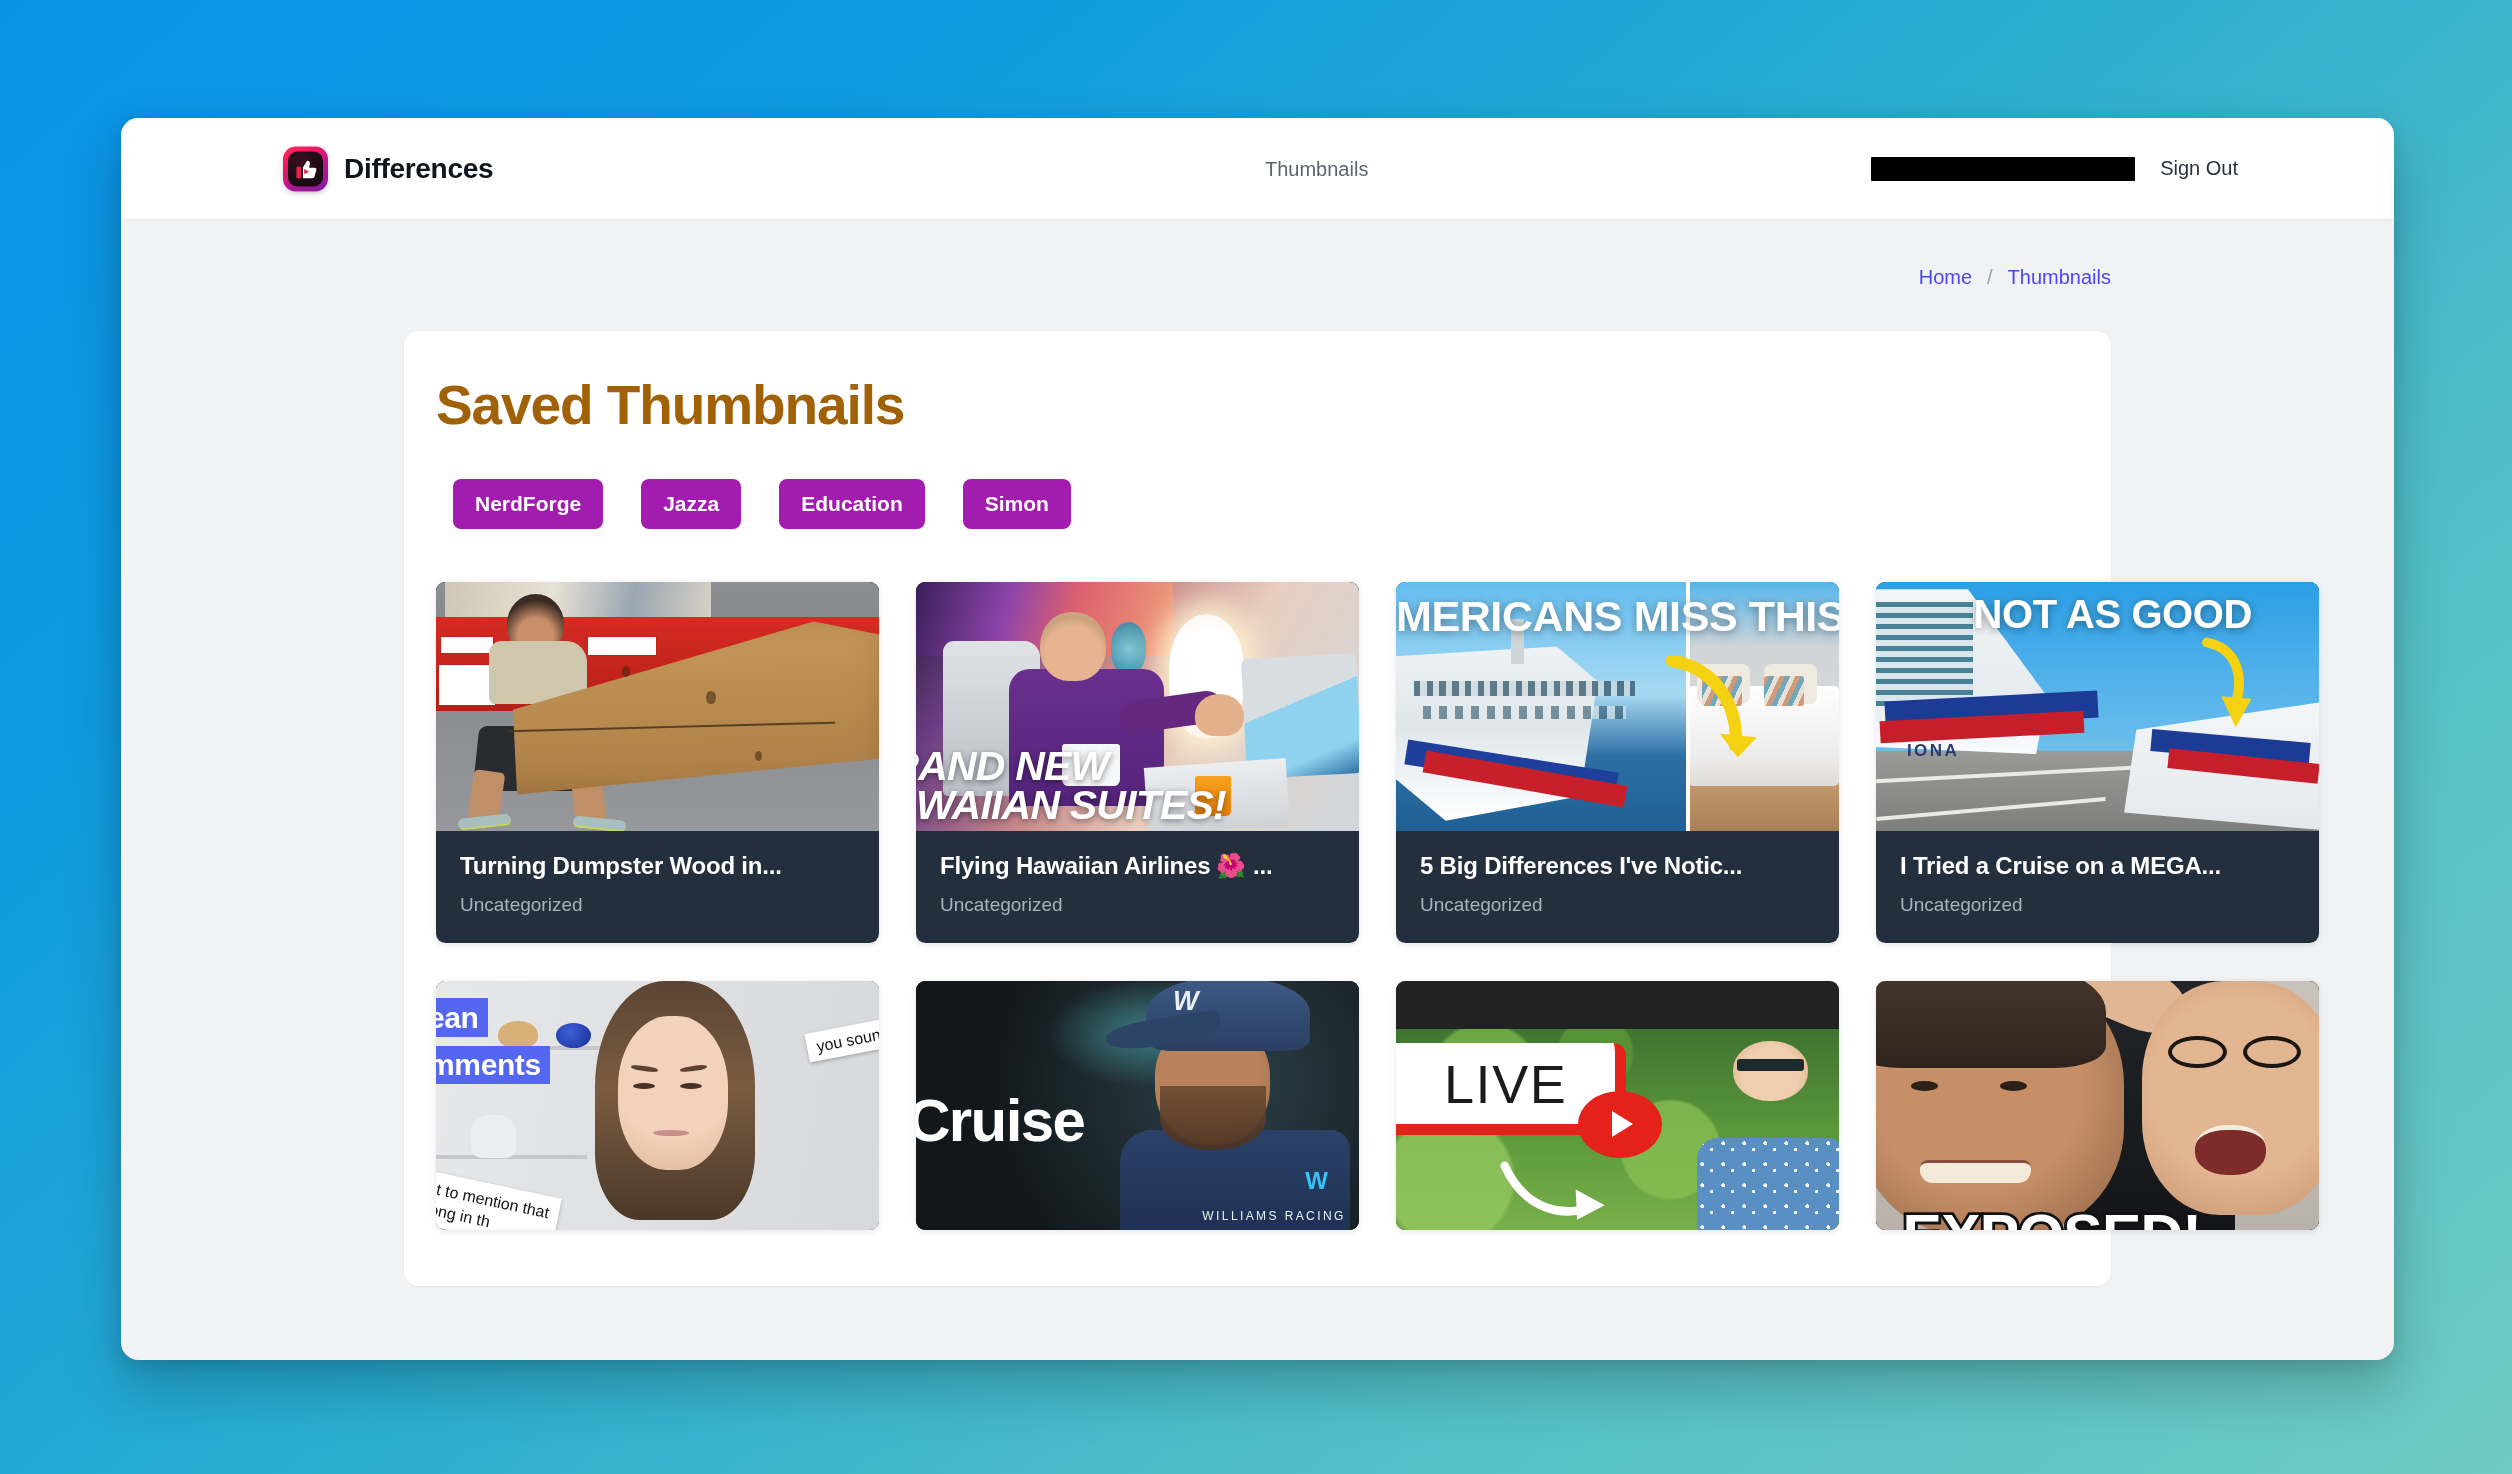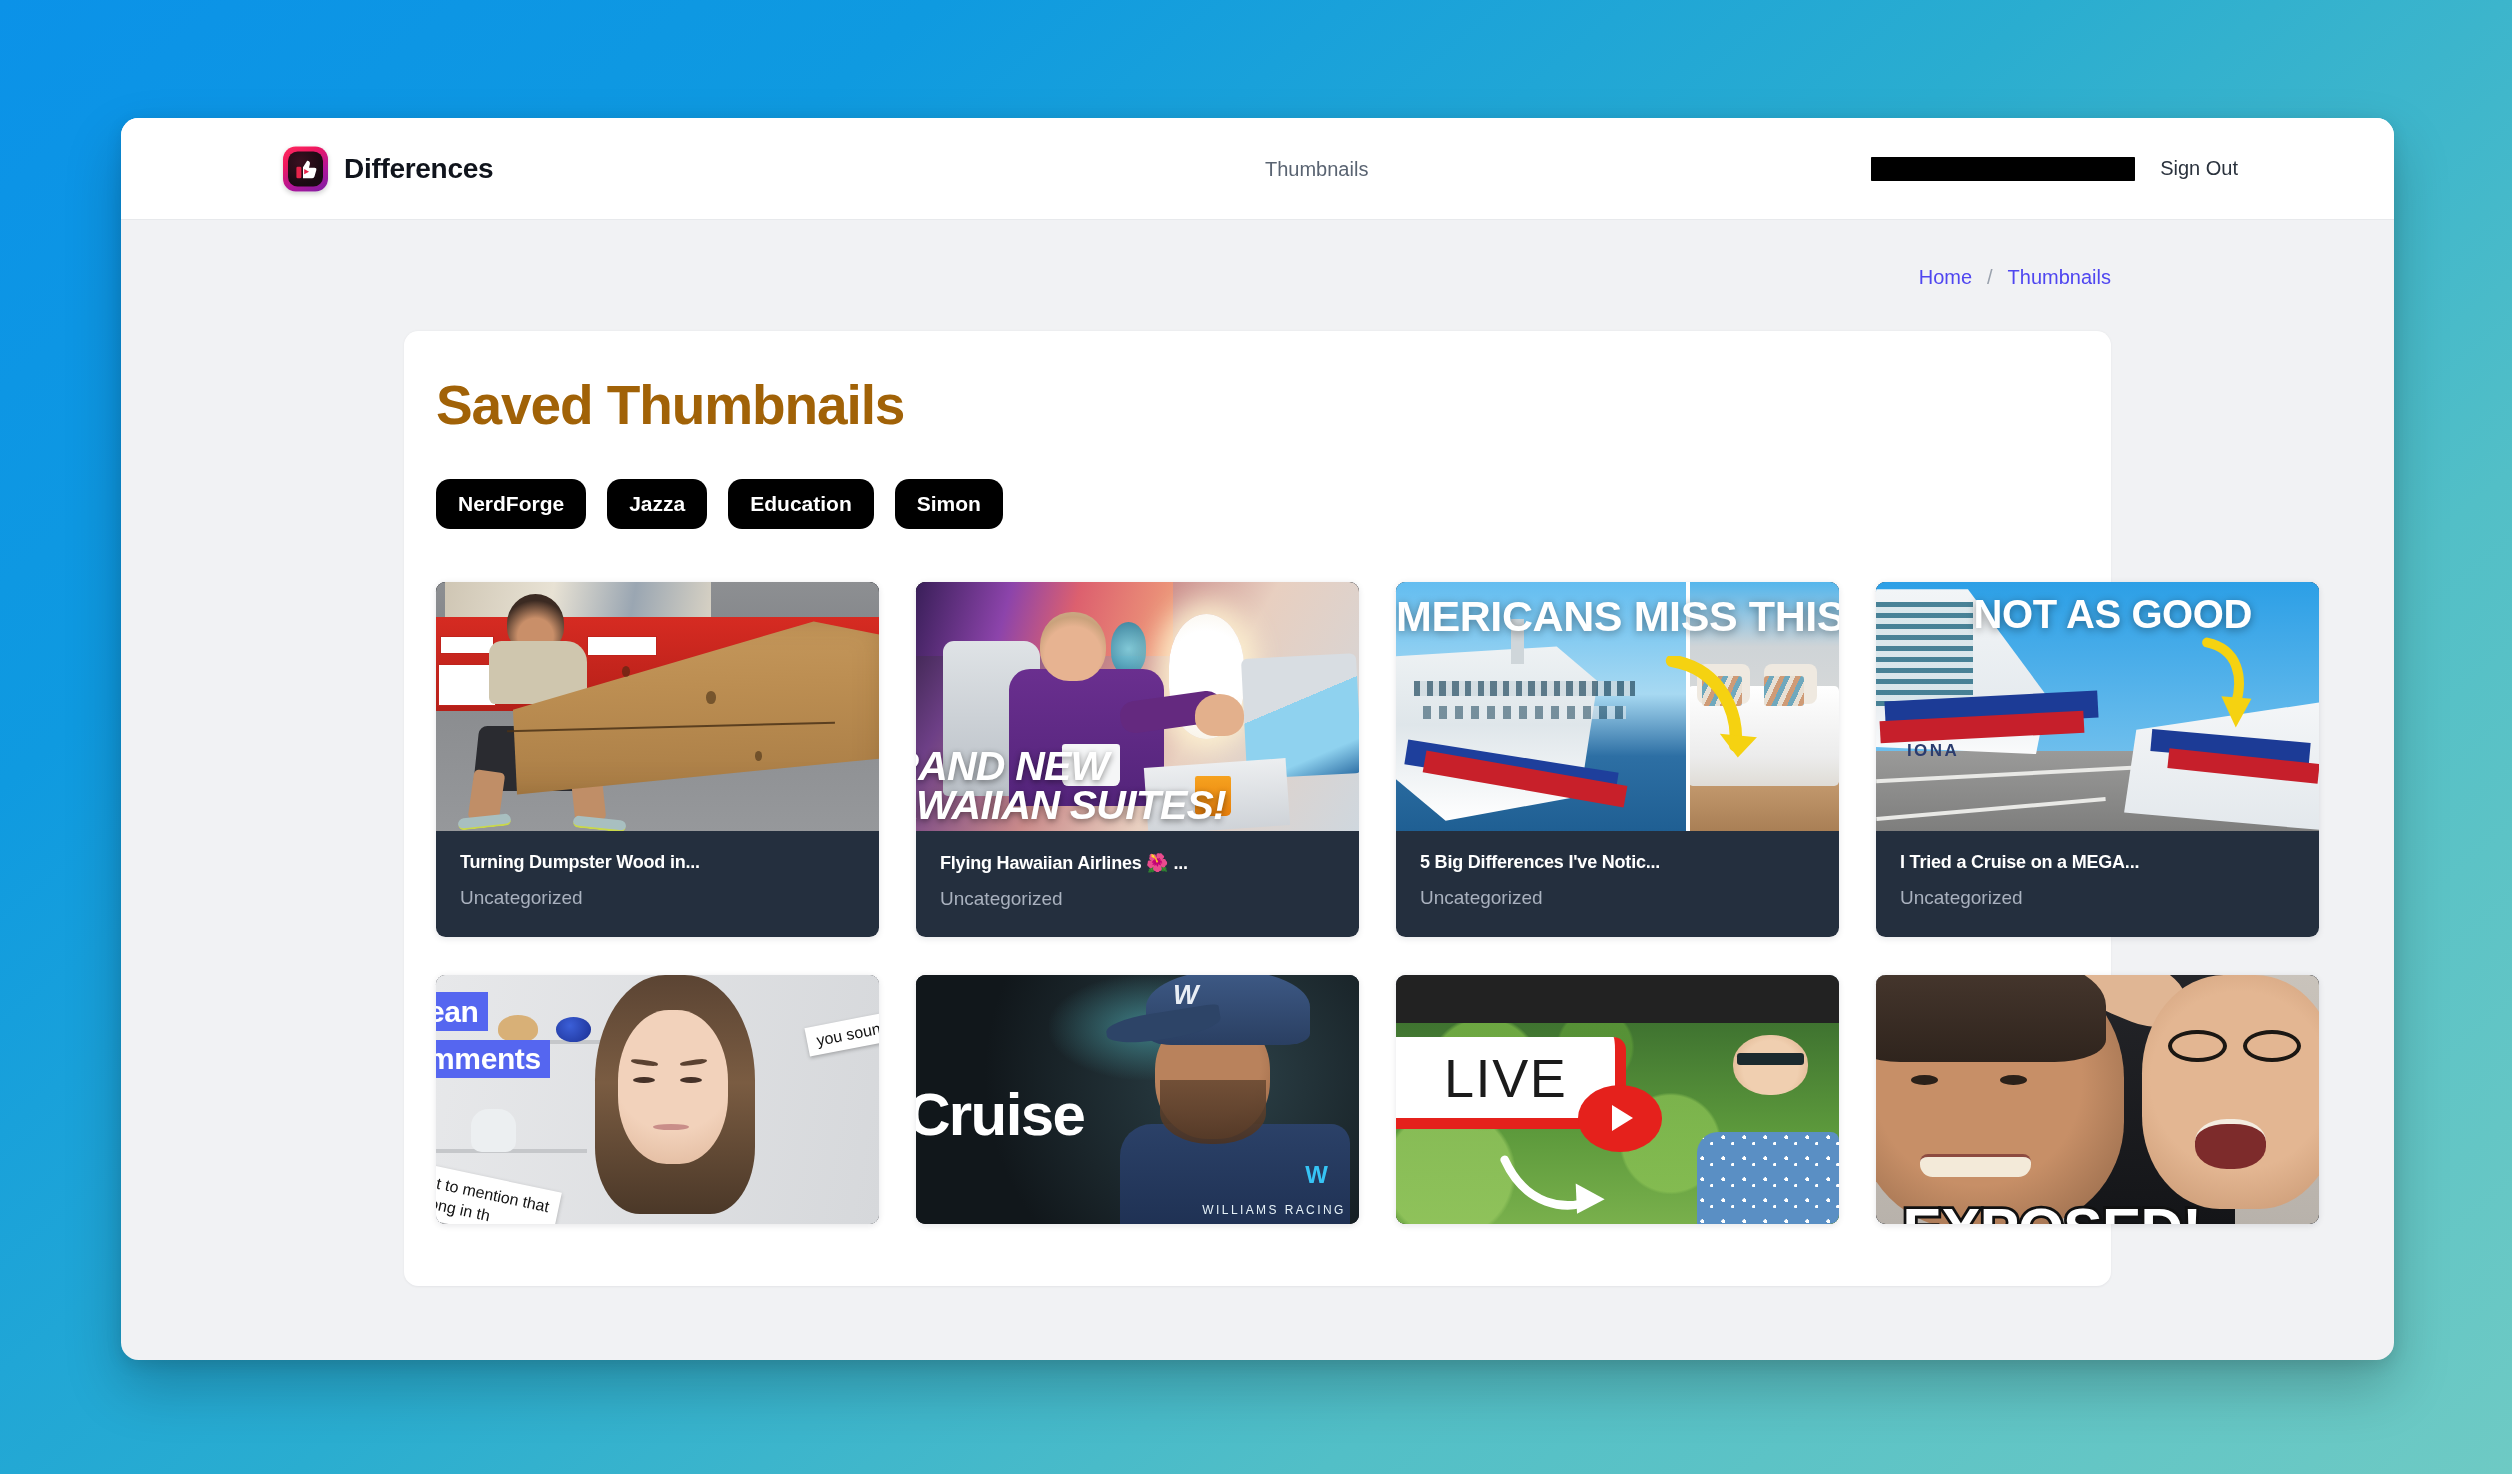--- a/index.html
+++ b/index.html
@@ -97,26 +97,27 @@
   .page-title {
     font-size: 55px; font-weight: 700; color: #a16207;
     letter-spacing: -1.1px; line-height: 1.06;
     padding-left: 0;
   }
 
   .filters {
     display: flex; gap: 21px; margin-top: 45px;
   }
   .filter-chip {
-    background: #000000; color: #ffffff;
+    background: #a21caf; color: #ffffff;
     font-size: 21px; font-weight: 700;
-    padding: 12.7px 22px; border-radius: 14px;
+    padding: 12.7px 22px; border-radius: 8px;
     border: none; cursor: pointer;
     white-space: nowrap;
     font-family: "Liberation Sans", sans-serif;
+    margin-left: 17px;
   }
 
   
   .grid {
     display: grid;
     grid-template-columns: repeat(4, 443px);
     gap: 38px 37px;
     margin-top: 53px;
   }
   .card {
@@ -124,21 +125,21 @@
     background: #242f3e;
     box-shadow: 0 1.6px 6.4px rgba(16,24,40,0.10);
     cursor: pointer;
   }
   .thumb {
     position: relative; width: 100%; height: 249px;
     overflow: hidden; background: #222;
   }
   .card-body { padding: 21px 24px 27px 24px; }
   .card-title {
-    color: #ffffff; font-size: 18px; font-weight: 700;
+    color: #ffffff; font-size: 24px; font-weight: 700;
     white-space: nowrap; overflow: hidden;
     letter-spacing: -0.2px;
   }
   .card-cat {
     color: #a9b1be; font-size: 19px; margin-top: 14.3px;
     white-space: nowrap;
   }
 
   
   .art { position: absolute; inset: 0; }

